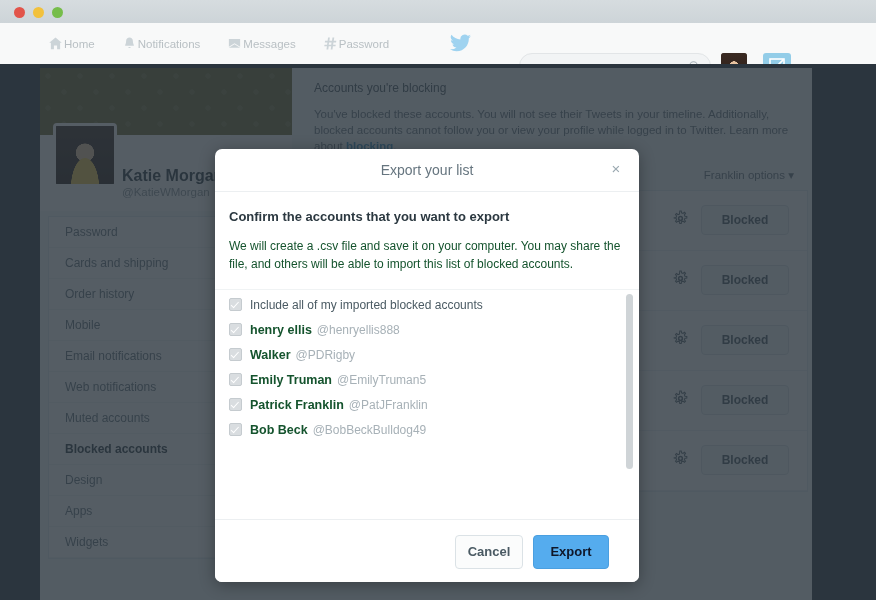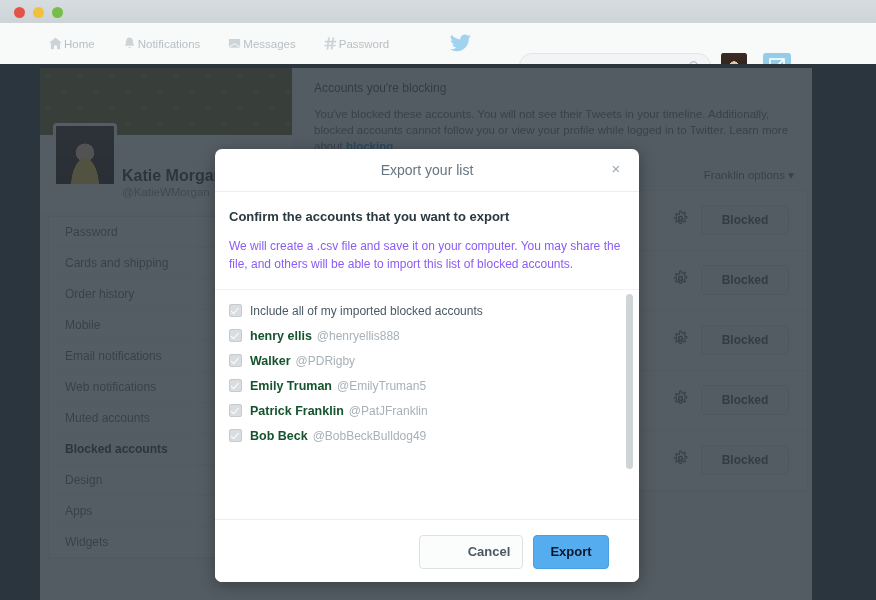--- a/index.html
+++ b/index.html
@@ -327,38 +327,38 @@
     font-size: 13px;
     font-weight: bold;
     color: #2b3840;
   }
   .modal-copy {
     position: absolute;
     left: 14px; top: 88px;
     width: 392px;
     font-size: 12px;
     line-height: 18px;
-    color: #8b5cf6;
+    color: #14532d;
   }
   .acct-list {
     position: absolute;
     left: 0; top: 140px;
     width: 424px; height: 200px;
     border-top: 1px solid #f0f3f4;
     overflow: hidden;
   }
   .acct-row {
     position: relative;
     height: 25px;
     padding: 0 0 0 14px;
     display: flex;
     align-items: center;
     gap: 8px;
   }
-  .acct-row.first { margin-top: 8px; }
+  .acct-row.first { margin-top: 2px; }
   .cbx {
     width: 11px; height: 11px;
     flex: 0 0 auto;
     background: #d9dde0;
     border: 1px solid #c5cbcf;
     border-radius: 2px;
     position: relative;
   }
   .cbx::after {
     content: "";
@@ -396,21 +396,20 @@
     right: 116px; top: 15px;
     width: 66px; height: 32px;
     line-height: 32px;
     text-align: center;
     font-size: 13px;
     font-weight: bold;
     color: #4a5a63;
     background: #fbfcfc;
     border: 1px solid #dbe2e6;
     border-radius: 4px;
-    padding-left: 36px;
   }
   .btn-export {
     position: absolute;
     right: 30px; top: 15px;
     width: 74px; height: 32px;
     line-height: 32px;
     text-align: center;
     font-size: 13px;
     font-weight: bold;
     color: #0f172a;

